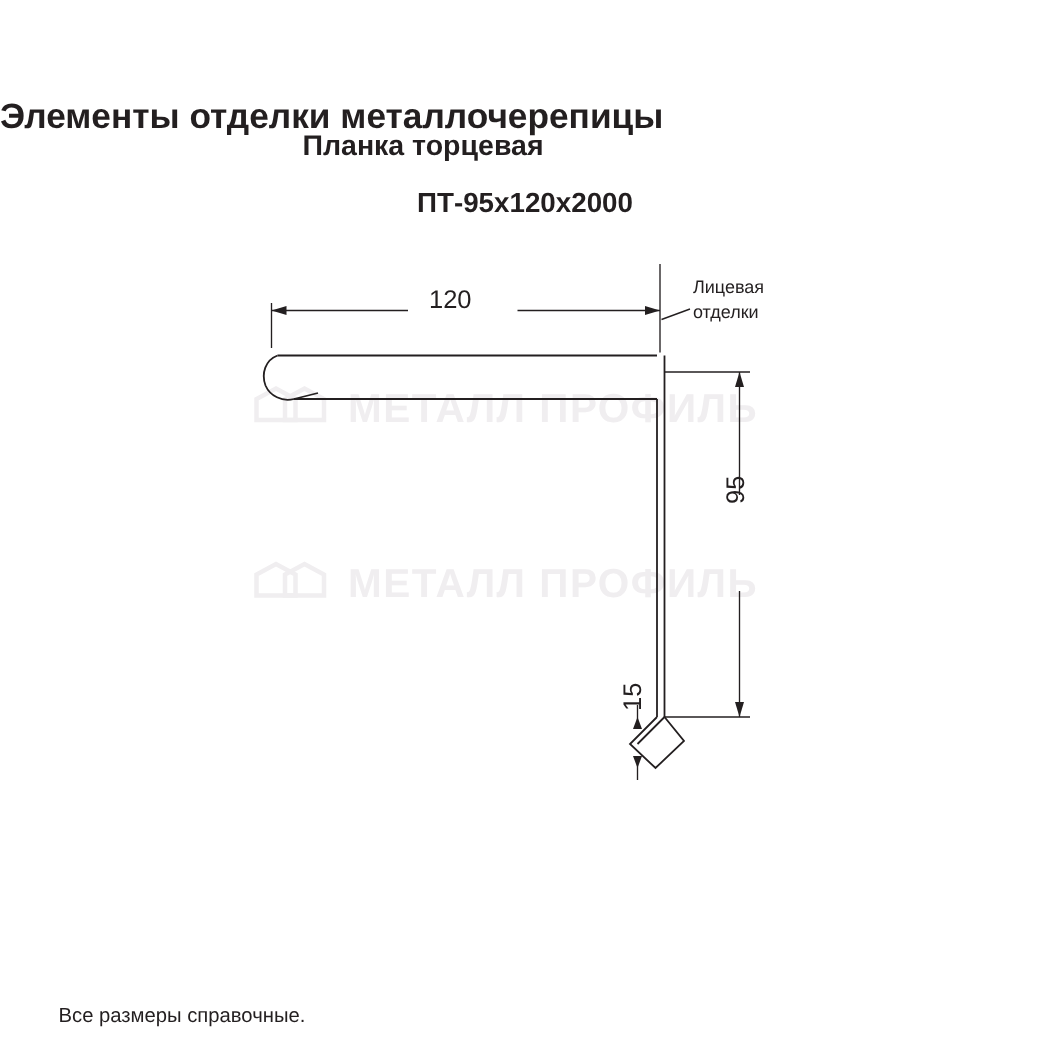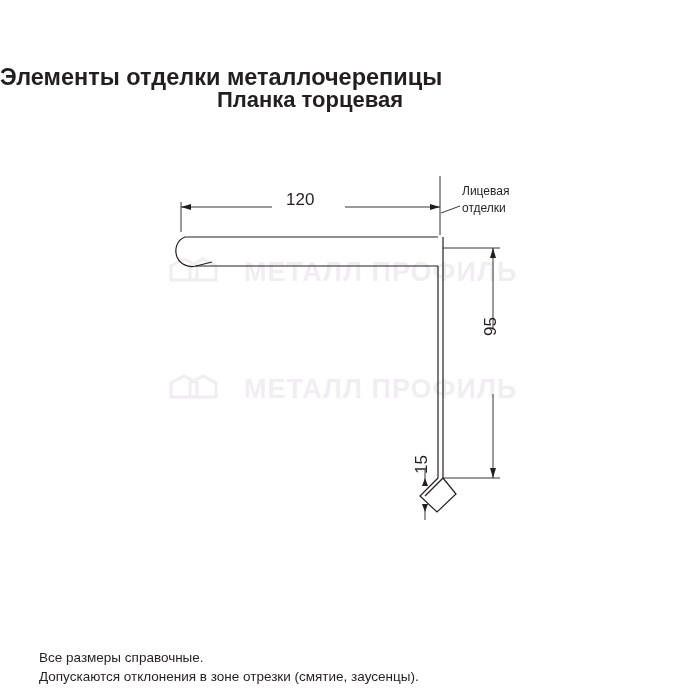--- a/index.html
+++ b/index.html
@@ -33,42 +33,41 @@
     letter-spacing: 0px;
     color: #231f20;
     margin-top: 40px;
   }
   .subtitle {
     position: absolute;
     top: 87px;
     left: 0;
     width: 564px;
     text-align: center;
-    font-size: 22px;
-    font-weight: bold;
-    color: #231f20;
-    padding-left: 28px;
+    font-size: 19px;
+    font-weight: bold;
+    color: #231f20;
   }
   .code {
     position: absolute;
     top: 124px;
     left: 0;
     width: 700px;
     text-align: center;
     font-size: 18.5px;
     font-weight: bold;
     color: #231f20;
   }
 
   
   .wm {
     position: absolute;
     display: flex;
     align-items: center;
-    gap: 24px;
+    gap: 12px;
     color: #f0eef0;
     font-size: 27px;
     font-weight: bold;
     letter-spacing: 1px;
     white-space: nowrap;
     user-select: none;
   }
   .wm .wm-logo {
     width: 52px;
     height: 34px;
@@ -118,20 +117,21 @@
     margin-left: 20px;
   }
 </style>
 </head>
 <body>
 
 <div class="page">
 
   <div class="title">Элементы отделки металлочерепицы</div>
   <div class="subtitle">Планка торцевая</div>
+  <div class="code">ПТ-95x120x2000</div>
 
   <div class="wm wm1">
     <span class="wm-logo">
       <svg width="52" height="34" viewBox="0 0 52 34" fill="none" xmlns="http://www.w3.org/2000/svg">
         <path d="M3 25 L3 11 L16 4 L29 11 L29 25 Z" stroke="#f0eef0" stroke-width="3" fill="none"></path>
         <path d="M22 25 L22 11 L35 4 L48 11 L48 25 Z" stroke="#f0eef0" stroke-width="3" fill="none"></path>
       </svg>
     </span>
     <span>МЕТАЛЛ ПРОФИЛЬ</span>
   </div>
@@ -206,16 +206,15 @@
   <div class="dim-label dim-95">95</div>
   <div class="dim-label dim-15">15</div>
 
   <div class="face-label">
     <div>Лицевая</div>
     <div>отделки</div>
   </div>
 
   <div class="footer">
     <div>Все размеры справочные.</div>
-    <div>Допускаются отклонения в зоне отрезки (смятие, заусенцы).</div>
   </div>
 
 </div>
 
 </body></html>

